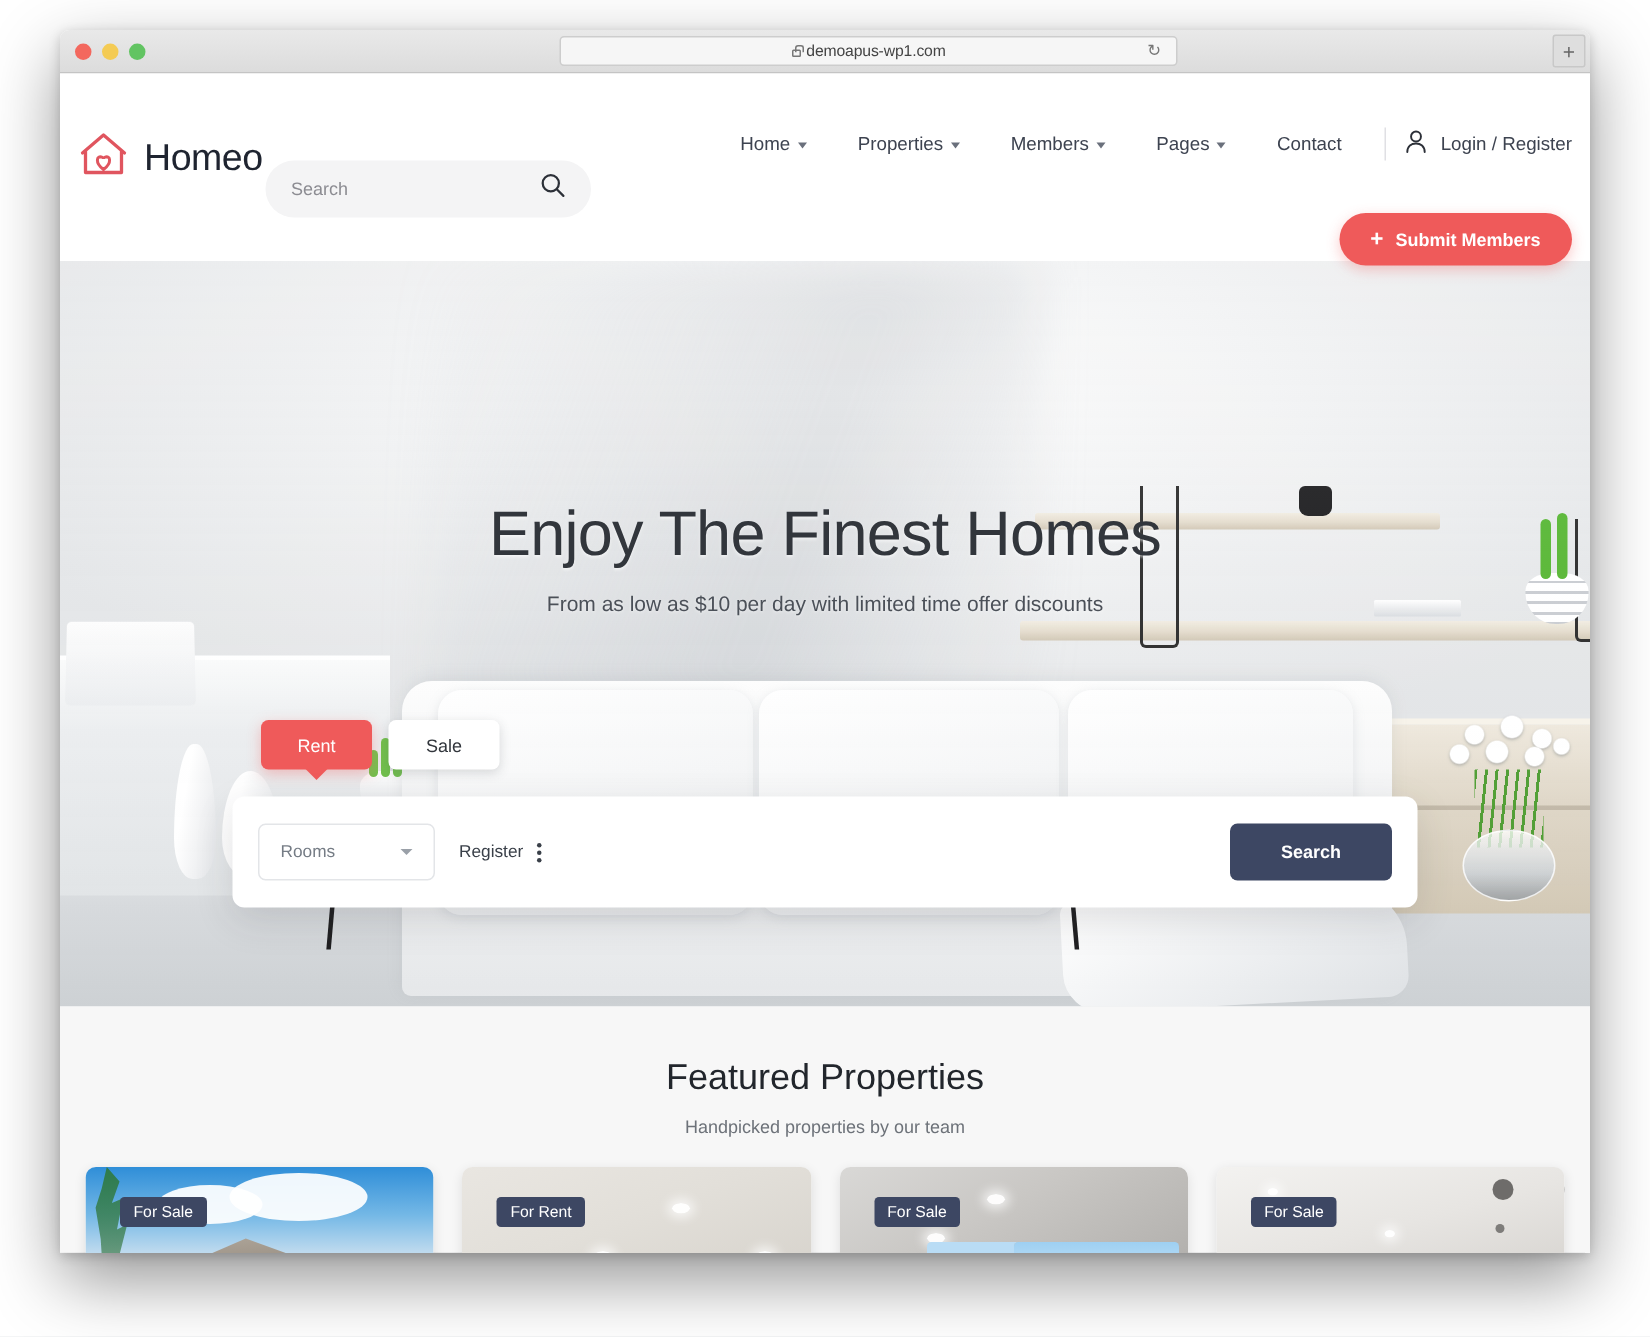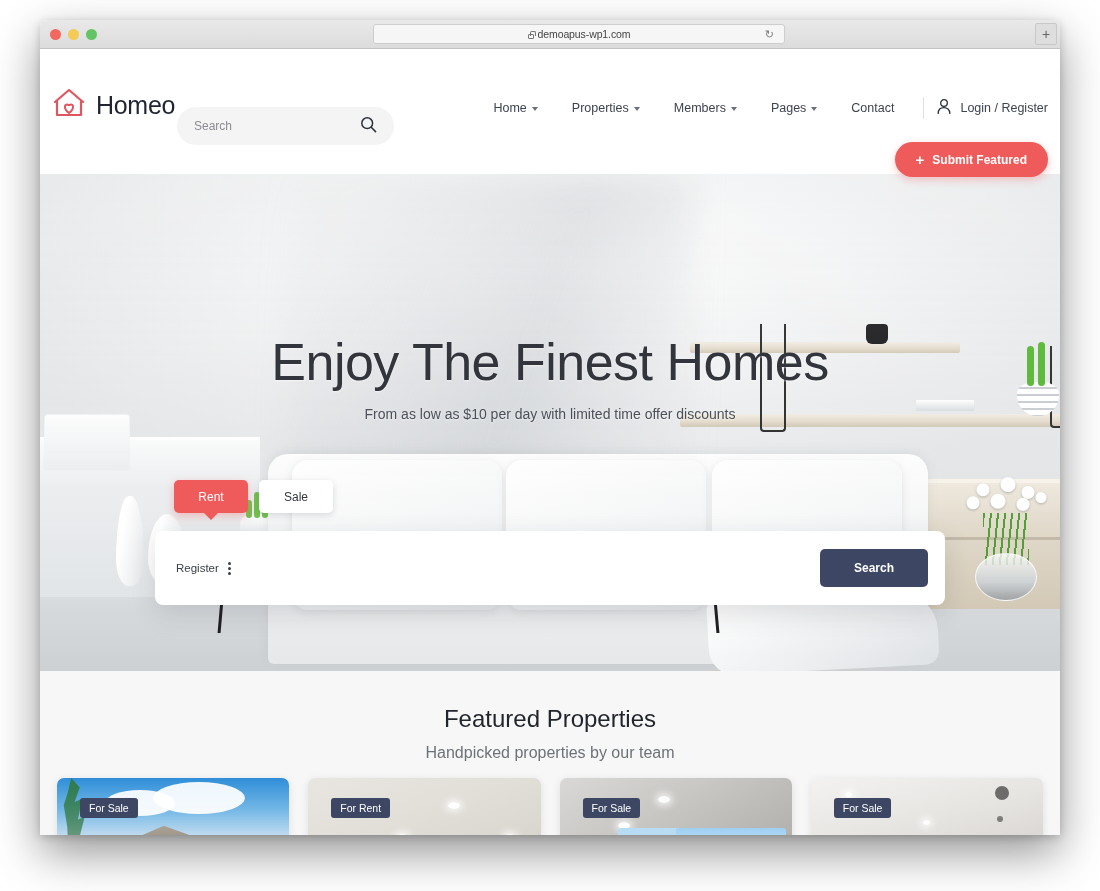--- a/index.html
+++ b/index.html
@@ -152,21 +152,21 @@
   }
   .header-search .ph {
     font-size: 12px;
     color: #8c8c92;
     flex: 1;
   }
 
   .nav {
     position: absolute;
     right: 12px;
-    top: 48px;
+    top: 36px;
     display: flex;
     align-items: center;
     gap: 0;
   }
   .nav-item {
     font-size: 12.5px;
     color: #3d4350;
     padding: 0 17px;
     white-space: nowrap;
   }
@@ -409,21 +409,21 @@
 
   
   .hero-content {
     position: absolute;
     left: 0; right: 0; top: 0;
     z-index: 6;
   }
   .hero-title {
     text-align: center;
     margin-top: 158px;
-    font-size: 52px;
+    font-size: 42px;
     color: #32363c;
     font-weight: normal;
     letter-spacing: -0.5px;
     text-shadow: 0 1px 2px rgba(255,255,255,0.55);
   }
   .hero-sub {
     text-align: center;
     margin-top: 14px;
     font-size: 14px;
     color: #4b5058;
@@ -541,21 +541,21 @@
     padding-top: 34px;
   }
   .featured h2 {
     text-align: center;
     font-size: 24px;
     color: #22262c;
     font-weight: normal;
   }
   .featured .sub {
     text-align: center;
-    font-size: 16px;
+    font-size: 12px;
     color: #6d7279;
     margin-top: 11px;
   }
 
   .cards {
     position: absolute;
     left: 0; right: 0;
     top: 107px;
     display: flex;
     gap: 19px;
@@ -687,21 +687,21 @@
               <circle cx="8" cy="5" r="3.3" fill="none" stroke="#2c3038" stroke-width="1.3"></circle>
               <path d="M2.2 15.4 C2.2 11.4 5 9.6 8 9.6 C11 9.6 13.8 11.4 13.8 15.4" fill="none" stroke="#2c3038" stroke-width="1.3" stroke-linecap="round"></path>
             </svg>
           </span>
           <span>Login / Register</span>
         </div>
       </div>
 
       <div class="submit-btn">
         <span class="plus-icon">+</span>
-        <span>Submit Featured</span>
+        <span>Submit Members</span>
       </div>
     </div>
 
     <div class="hero">
 
       <div class="hero-bg">
         <div class="wall"></div>
         <div class="wall-shadow"></div>
         <div class="floor"></div>
 
@@ -766,20 +766,24 @@
 
       <div class="tabs">
         <div class="tab active">Rent</div>
         <div class="tab">Sale</div>
       </div>
 
       <div class="search-panel">
 
 
 
+        <div class="field select">
+          <span class="lab">Rooms</span>
+          <span class="sel-caret"></span>
+        </div>
 
         <div class="advanced">
           <span>Register</span>
           <span class="kebab">
               <i></i>
               <i></i>
               <i></i>
             </span>
         </div>
 

